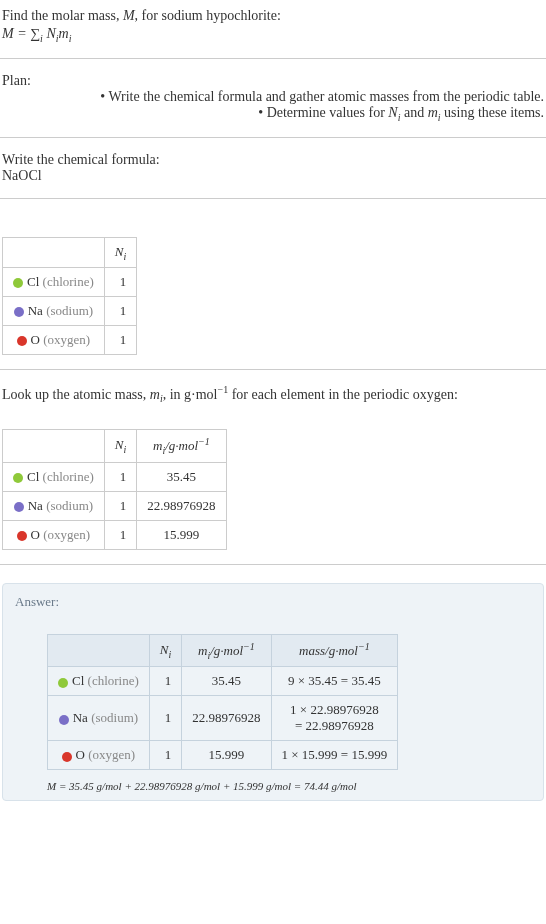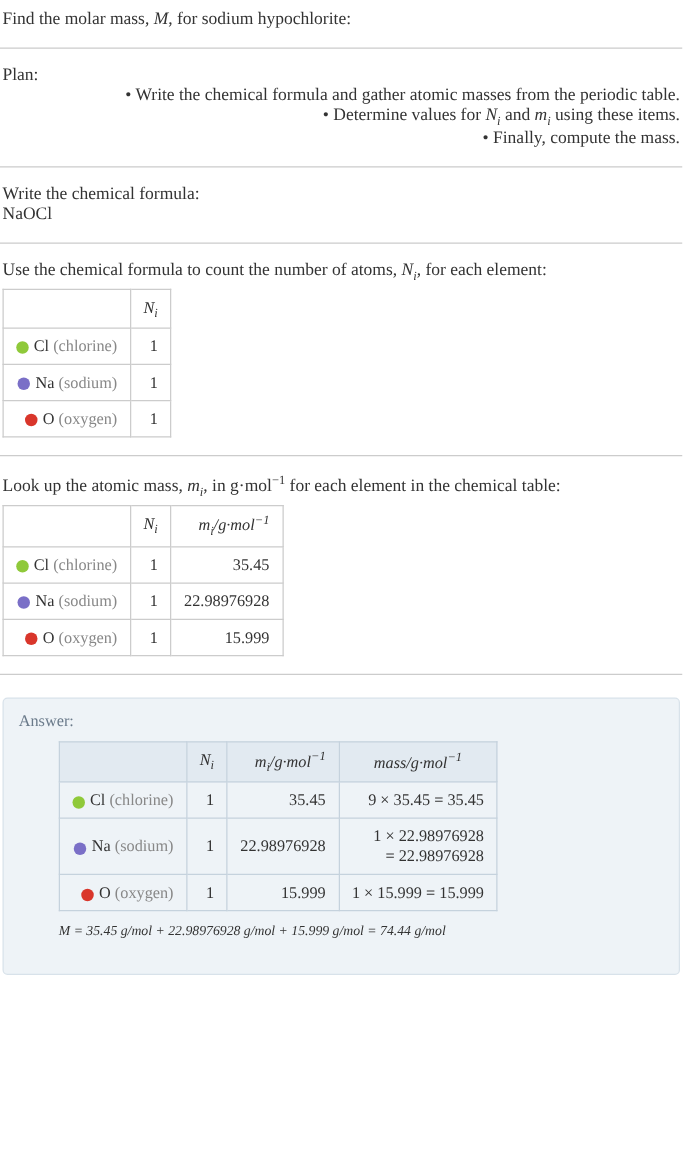--- a/index.html
+++ b/index.html
@@ -36,26 +36,26 @@
     .sup {
       font-size: 10px;
       vertical-align: super;
     }
     .plan-item {
       margin-left: 0;
       text-align: right;
     }
     table {
       border-collapse: collapse;
-      margin-top: 4px;
+      margin-top: 24px;
     }
     th, td {
       border: 1px solid #ccc;
       padding: 6px 10px;
-      text-align: right;
+      text-align: center;
       font-weight: normal;
       font-size: 13px;
     }
     th {
       background: #fff;
     }
     .num-col {
       text-align: right;
     }
     .center-col {
@@ -69,21 +69,21 @@
       margin-right: 4px;
       vertical-align: middle;
     }
     .element-label {
       color: #888;
     }
     .answer-box {
       background: #eef3f7;
       border: 1px solid #d8e2ea;
       border-radius: 4px;
-      padding: 10px 12px 28px;
+      padding: 10px 12px 8px;
       margin-top: 4px;
     }
     .answer-label {
       color: #6a7a8a;
       font-size: 13px;
       margin-bottom: 8px;
     }
     .answer-box table {
       margin-left: 32px;
     }
@@ -106,46 +106,45 @@
       font-style: italic;
     }
   </style>
 </head>
 <body>
 
 <div class="section">
   <div>
     <span>Find the molar mass, </span><span class="ital">M</span><span>, for sodium hypochlorite:</span>
   </div>
+  <div class="formula-line">
+    <span>M</span><span> = </span><span>∑</span><span class="sub">i</span><span> N</span><span class="sub">i</span><span>m</span><span class="sub">i</span>
+  </div>
 </div>
 
 <hr class="divider">
 
 <div class="section">
   <div>Plan:</div>
   <div class="plan-item">• Write the chemical formula and gather atomic masses from the periodic table.</div>
   <div class="plan-item">
     <span>• Determine values for </span><span class="ital">N</span><span class="sub">i</span><span> and </span><span class="ital">m</span><span class="sub">i</span><span> using these items.</span>
   </div>
-  <div class="plan-item">• Finally, compute the mass.</div>
 </div>
 
 <hr class="divider">
 
 <div class="section">
   <div>Write the chemical formula:</div>
   <div>NaOCl</div>
 </div>
 
 <hr class="divider">
 
 <div class="section">
-  <div>
-    <span>Use the chemical formula to count the number of atoms, </span><span class="ital">N</span><span class="sub">i</span><span>, for each element:</span>
-  </div>
   <table>
     <tbody>
         <tr>
       <th></th>
       <th class="header-cell center-col"><span class="ital">N</span><span class="sub">i</span></th>
     </tr>
     <tr>
       <td><span class="swatch" style="background:#8fc93a"></span><span>Cl</span> <span class="element-label">(chlorine)</span></td>
       <td class="num-col">1</td>
     </tr>
@@ -158,21 +157,21 @@
       <td class="num-col">1</td>
     </tr>
   </tbody>
     </table>
 </div>
 
 <hr class="divider">
 
 <div class="section">
   <div>
-    <span>Look up the atomic mass, </span><span class="ital">m</span><span class="sub">i</span><span>, in g·mol</span><span class="sup">−1</span><span> for each element in the chemical table:</span>
+    <span>Look up the atomic mass, </span><span class="ital">m</span><span class="sub">i</span><span>, in g·mol</span><span class="sup">−1</span><span> for each element in the periodic oxygen:</span>
   </div>
   <table>
     <tbody>
         <tr>
       <th></th>
       <th class="header-cell center-col"><span class="ital">N</span><span class="sub">i</span></th>
       <th class="header-cell"><span class="ital">m</span><span class="sub">i</span><span>/g·mol</span><span class="sup">−1</span></th>
     </tr>
     <tr>
       <td><span class="swatch" style="background:#8fc93a"></span><span>Cl</span> <span class="element-label">(chlorine)</span></td>

